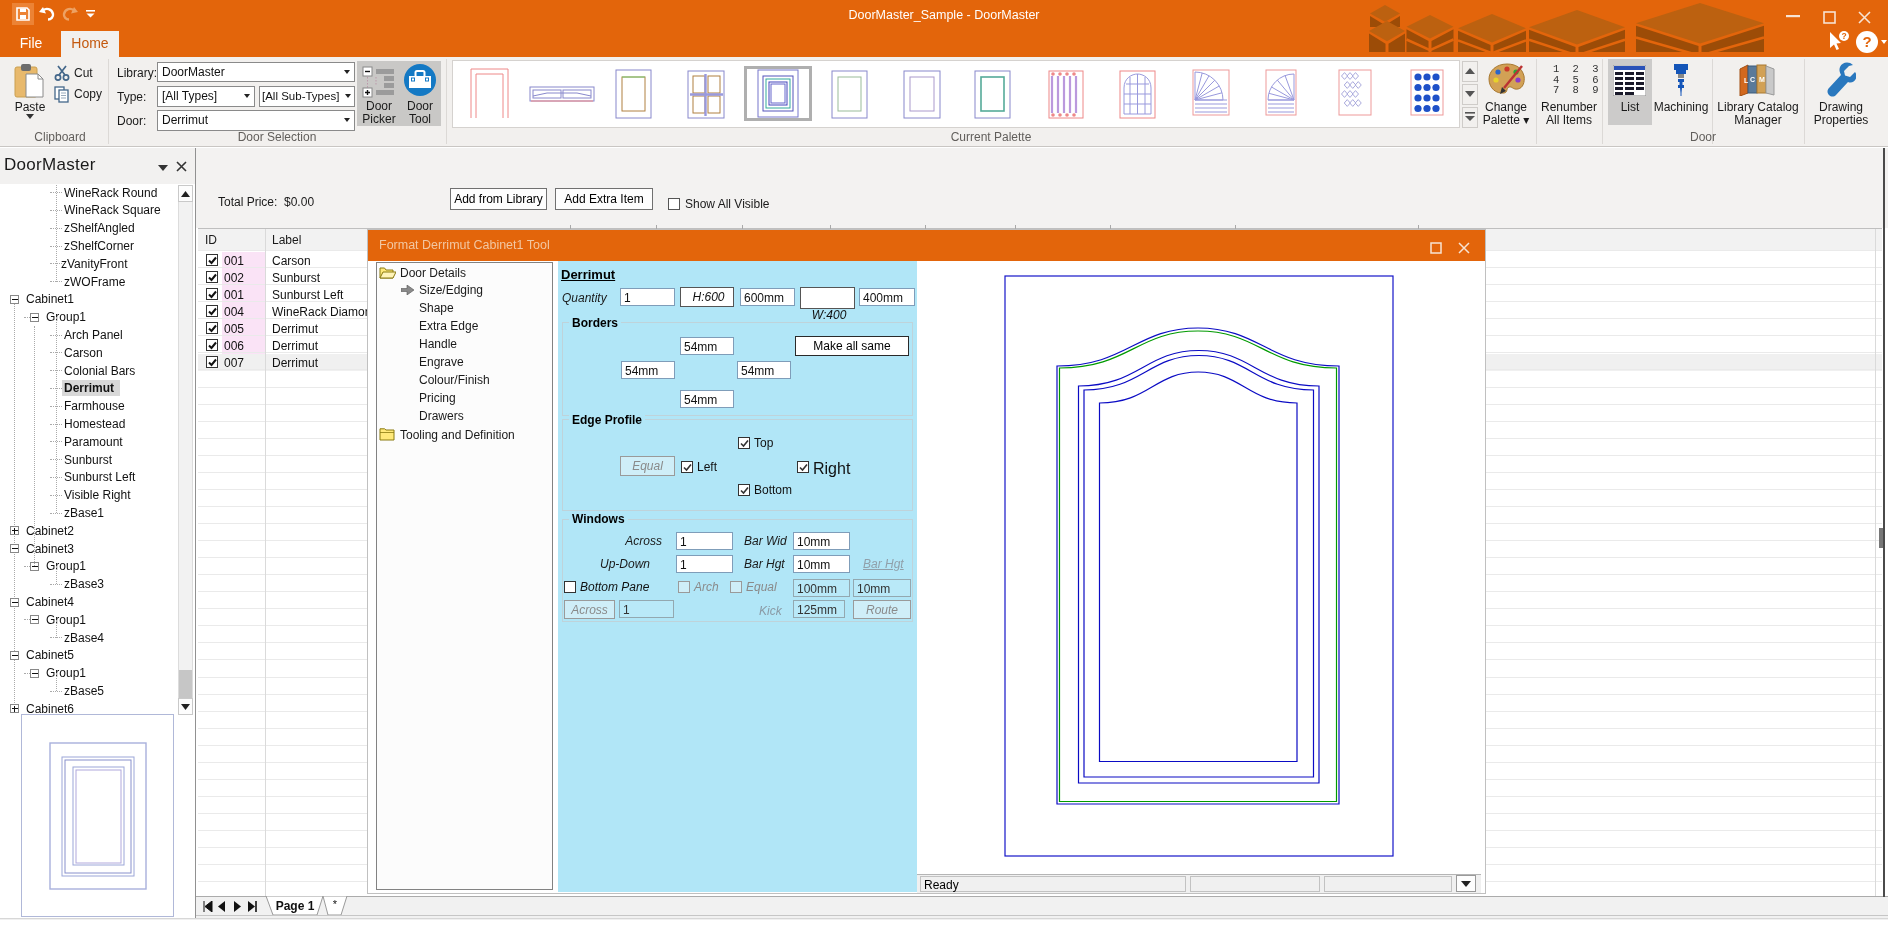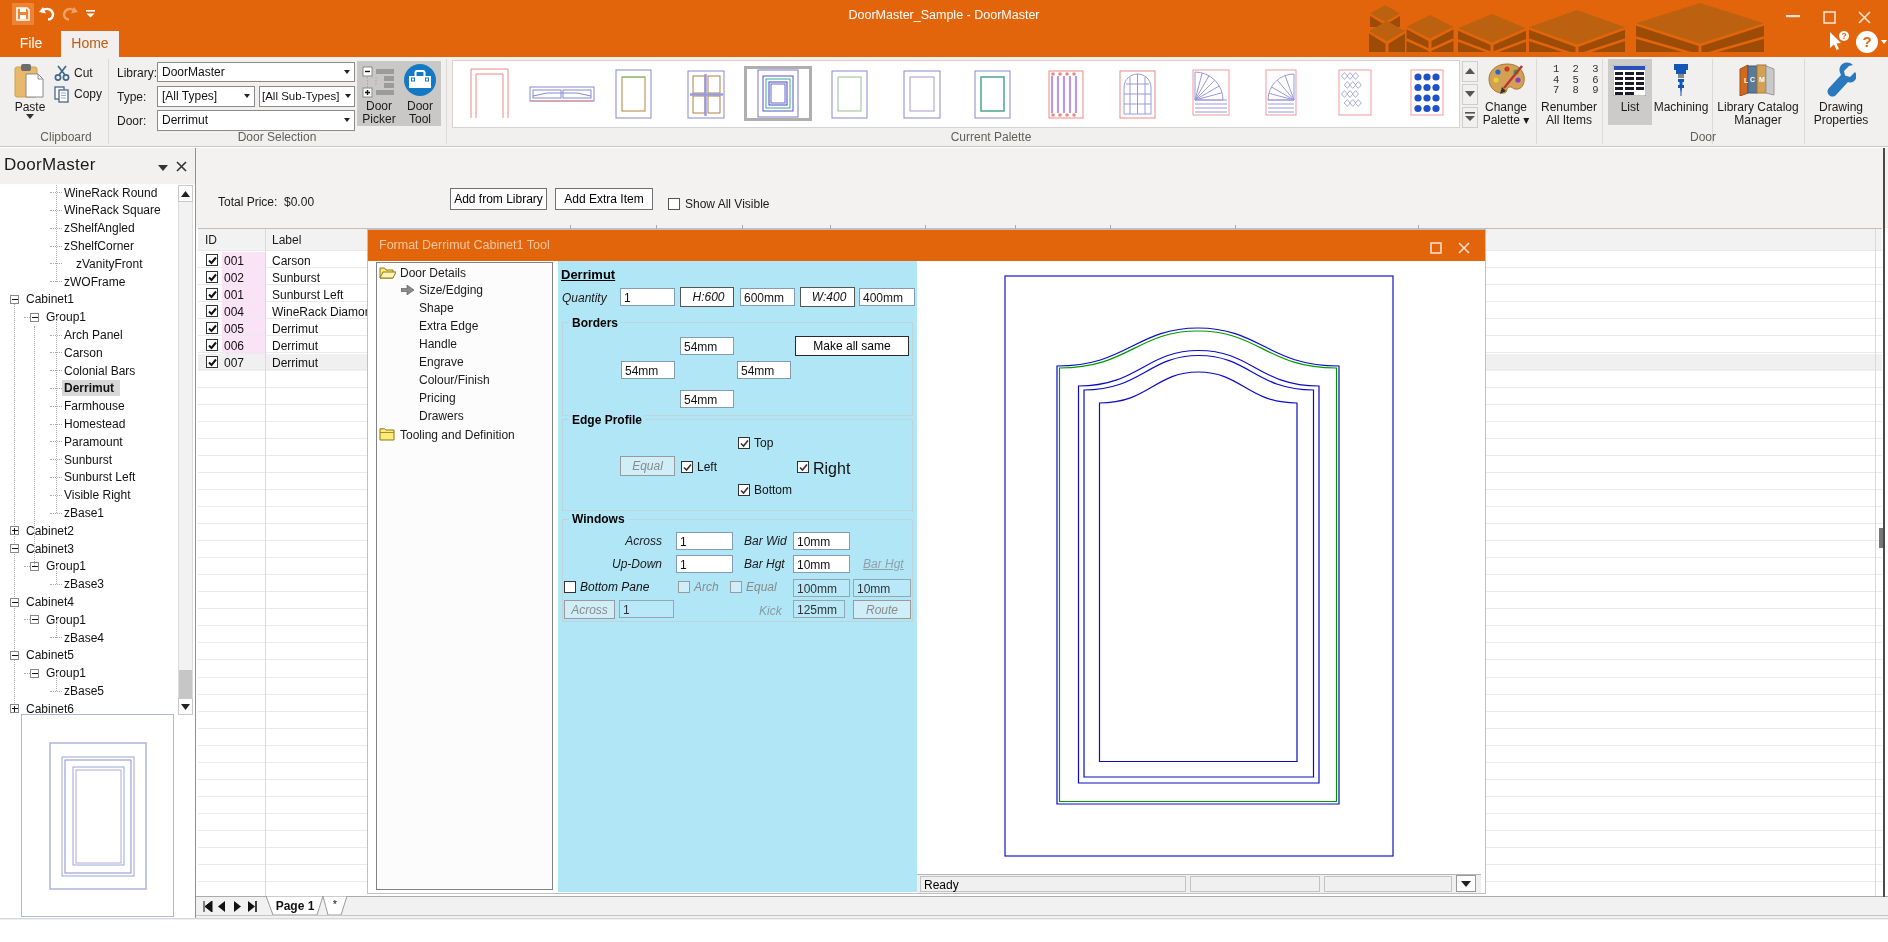--- a/index.html
+++ b/index.html
@@ -102,21 +102,21 @@
       <circle cx="4" cy="12.5" r="2.6" fill="none" stroke="#44678a" stroke-width="1.7"></circle>
       <circle cx="12" cy="12.5" r="2.6" fill="none" stroke="#44678a" stroke-width="1.7"></circle>
     </svg>
     <div class="ab t12" style="left:74px;top:66px">Cut</div>
     <svg class="ab" style="left:54px;top:86px" width="17" height="17" viewBox="0 0 17 17">
       <rect x="1" y="1" width="9" height="12" fill="#fff" stroke="#44678a" stroke-width="1.3"></rect>
       <rect x="5" y="4" width="9" height="12" fill="#fff" stroke="#44678a" stroke-width="1.3"></rect>
       <path d="M7 7h5M7 9.5h5M7 12h5" stroke="#9ab" stroke-width="1"></path>
     </svg>
     <div class="ab t12" style="left:74px;top:87px">Copy</div>
-    <div class="lbl ab" style="left:26px;top:130px;width:80px">Clipboard</div>
+    <div class="lbl ab" style="left:20px;top:130px;width:80px">Clipboard</div>
     <div class="sep" style="left:108px"></div>
     <div class="ab t12" style="left:117px;top:66px">Library:</div>
     <div class="ab t12" style="left:117px;top:90px">Type:</div>
     <div class="ab t12" style="left:117px;top:114px">Door:</div>
     <div class="combo" style="left:157px;top:62px;width:198px;height:20px">DoorMaster</div>
     <div class="carr" style="left:344px;top:70px"></div>
     <div class="combo" style="left:157px;top:86px;width:98px;height:21px">[All Types]</div>
     <div class="carr" style="left:244px;top:94px"></div>
     <div class="combo" style="left:259px;top:86px;width:96px;height:21px;padding-left:2px;font-size:11.5px;padding-top:3px">[All Sub-Types]</div>
     <div class="carr" style="left:345px;top:94px"></div>
@@ -329,21 +329,21 @@
     <div class="ab" style="left:14px;top:300px;width:1px;height:409px;border-left:1px dotted #aaa"></div>
     <div class="ab" style="left:50px;top:192.1px;width:12px;height:1px;border-top:1px dotted #aaa"></div>
     <div class="tree" style="left:64px;top:185.6px">WineRack Round</div>
     <div class="ab" style="left:50px;top:209.9px;width:12px;height:1px;border-top:1px dotted #aaa"></div>
     <div class="tree" style="left:64px;top:203.4px">WineRack Square</div>
     <div class="ab" style="left:50px;top:227.7px;width:12px;height:1px;border-top:1px dotted #aaa"></div>
     <div class="tree" style="left:64px;top:221.2px">zShelfAngled</div>
     <div class="ab" style="left:50px;top:245.5px;width:12px;height:1px;border-top:1px dotted #aaa"></div>
     <div class="tree" style="left:64px;top:239.0px">zShelfCorner</div>
     <div class="ab" style="left:50px;top:263.3px;width:12px;height:1px;border-top:1px dotted #aaa"></div>
-    <div class="tree" style="left:76px;top:256.8px">zVanityFront</div>
+    <div class="tree" style="left:61px;top:256.8px">zVanityFront</div>
     <div class="ab" style="left:50px;top:281.1px;width:12px;height:1px;border-top:1px dotted #aaa"></div>
     <div class="tree" style="left:64px;top:274.6px">zWOFrame</div>
     <div class="ab" style="left:10px;top:294.9px;width:9px;height:9px;background:#fff;border:1px solid #888"></div>
     <div class="ab" style="left:11.5px;top:298.9px;width:6px;height:1px;background:#111"></div>
     <div class="tree" style="left:26px;top:292.4px">Cabinet1</div>
     <div class="ab" style="left:30px;top:312.7px;width:9px;height:9px;background:#fff;border:1px solid #888"></div>
     <div class="ab" style="left:31.5px;top:316.7px;width:6px;height:1px;background:#111"></div>
     <div class="ab" style="left:24px;top:316.7px;width:6px;height:1px;border-top:1px dotted #aaa"></div>
     <div class="tree" style="left:46px;top:310.2px">Group1</div>
     <div class="ab" style="left:50px;top:334.5px;width:12px;height:1px;border-top:1px dotted #aaa"></div>
@@ -563,21 +563,21 @@
       <path d="M1 3 L1 12 L15 12 L15 2 L7 2 L5.5 0.8 L1 0.8 Z" fill="#ffe97a" stroke="#8a7a10"></path>
       <path d="M1 4.5 L15 4.5" stroke="#8a7a10" stroke-width="0.8"></path>
     </svg>
     <div class="ab t12" style="left:400px;top:428px">Tooling and Definition</div>
     <div class="ab" style="left:558px;top:261px;width:359px;height:631px;background:#b1e6f7"></div>
     <div class="ab" style="left:561px;top:267px;font-size:13px;font-weight:bold;text-decoration:underline;color:#000">Derrimut</div>
     <div class="ab t12 it" style="left:562px;top:291px">Quantity</div>
     <div class="inp" style="left:620px;top:288px;width:55px">1</div>
     <div class="inp it" style="left:680px;top:287px;width:54px;height:20px;border:1.5px solid #555;text-align:center;padding-top:2px">H:600</div>
     <div class="inp" style="left:740px;top:288px;width:55px">600mm</div>
-    <div class="inp it" style="left:800px;top:287px;width:55px;height:20px;border:1.5px solid #555;text-align:center;padding-top:2px">W:400</div>
+    <div class="inp it" style="left:800px;top:287px;width:55px;height:20px;border:1.5px solid #555;text-align:center;padding-top:20px">W:400</div>
     <div class="inp" style="left:859px;top:288px;width:56px">400mm</div>
     <div class="gb" style="left:562px;top:322px;width:351px;height:94px"></div>
     <div class="gbl" style="left:569px;top:316px">Borders</div>
     <div class="inp" style="left:680px;top:337px;width:54px">54mm</div>
     <div class="ab" style="left:795px;top:336px;width:114px;height:20px;background:#fff;border:1.5px solid #2a2a2a;font-size:12px;text-align:center;padding-top:2px">Make all same</div>
     <div class="inp" style="left:621px;top:361px;width:54px">54mm</div>
     <div class="inp" style="left:737px;top:361px;width:54px">54mm</div>
     <div class="inp" style="left:680px;top:390px;width:54px">54mm</div>
     <div class="gb" style="left:562px;top:419px;width:351px;height:92px"></div>
     <div class="gbl" style="left:569px;top:413px">Edge Profile</div>
@@ -601,21 +601,21 @@
     <svg class="ab" style="left:740px;top:486px" width="9" height="9">
       <path d="M1 4.5 L3.5 7 L8 1.5" fill="none" stroke="#333" stroke-width="1.6"></path>
     </svg>
     <div class="ab" style="left:754px;top:483px;font-size:12px;color:#111;white-space:nowrap">Bottom</div>
     <div class="gb" style="left:562px;top:519px;width:351px;height:103px"></div>
     <div class="gbl" style="left:569px;top:512px">Windows</div>
     <div class="ab t12 it" style="left:600px;top:534px;width:62px;text-align:right">Across</div>
     <div class="inp" style="left:676px;top:532px;width:57px">1</div>
     <div class="ab t12 it" style="left:744px;top:534px">Bar Wid</div>
     <div class="inp" style="left:793px;top:532px;width:57px">10mm</div>
-    <div class="ab t12 it" style="left:600px;top:557px;width:62px;text-align:right">Up-Down</div>
+    <div class="ab t12 it" style="left:600px;top:557px;width:62px;text-align:left">Up-Down</div>
     <div class="inp" style="left:676px;top:555px;width:57px">1</div>
     <div class="ab t12 it" style="left:744px;top:557px">Bar Hgt</div>
     <div class="inp" style="left:793px;top:555px;width:57px">10mm</div>
     <div class="ab it" style="left:863px;top:557px;font-size:12px;color:#90a0aa;text-decoration:underline;white-space:nowrap">Bar Hgt</div>
     <div class="cbx" style="left:564px;top:581px;width:12px;height:12px"></div>
     <div class="ab" style="left:580px;top:580px;font-size:12px;color:#111;font-style:italic;white-space:nowrap">Bottom Pane</div>
     <div class="cbxd" style="left:678px;top:581px;width:12px;height:12px"></div>
     <div class="ab" style="left:694px;top:580px;font-size:12px;color:#8a8a8a;font-style:italic;white-space:nowrap">Arch</div>
     <div class="cbxd" style="left:730px;top:581px;width:12px;height:12px"></div>
     <div class="ab" style="left:746px;top:580px;font-size:12px;color:#8a8a8a;font-style:italic;white-space:nowrap">Equal</div>

